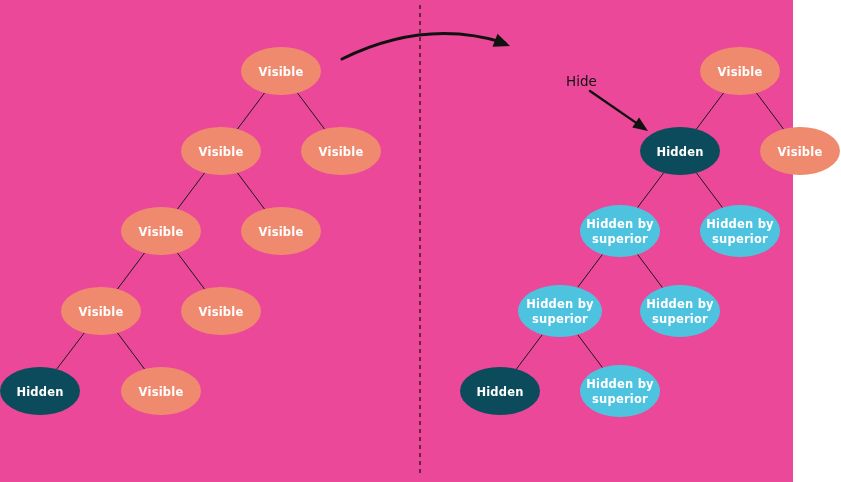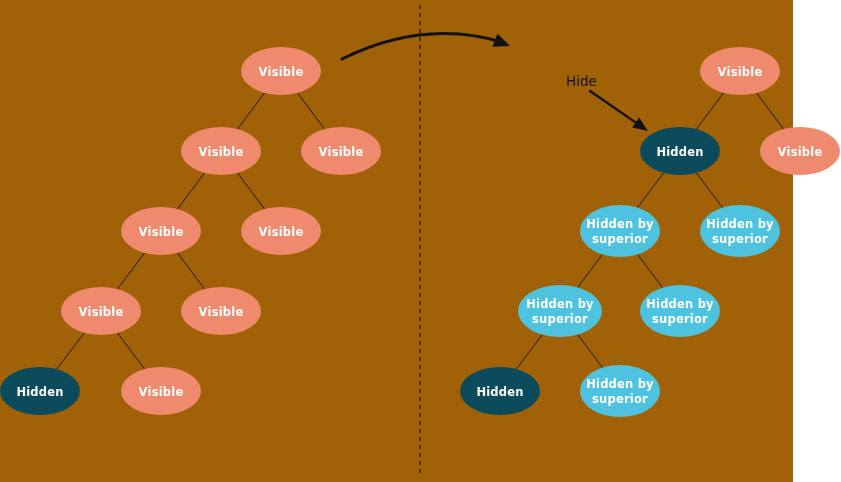--- a/index.html
+++ b/index.html
@@ -10,21 +10,21 @@
   body {
     width: 841px;
     height: 482px;
     overflow: hidden;
     font-family: "DejaVu Sans", "Liberation Sans", sans-serif;
   }
   #diagram-root {
     position: relative;
     width: 793px;
     height: 482px;
-    background: #a16207;
+    background: #ec4899;
   }
   #diagram-svg {
     position: absolute;
     left: 0;
     top: 0;
     width: 841px;
     height: 482px;
   }
   .node-label {
     font-size: 11.5px;

